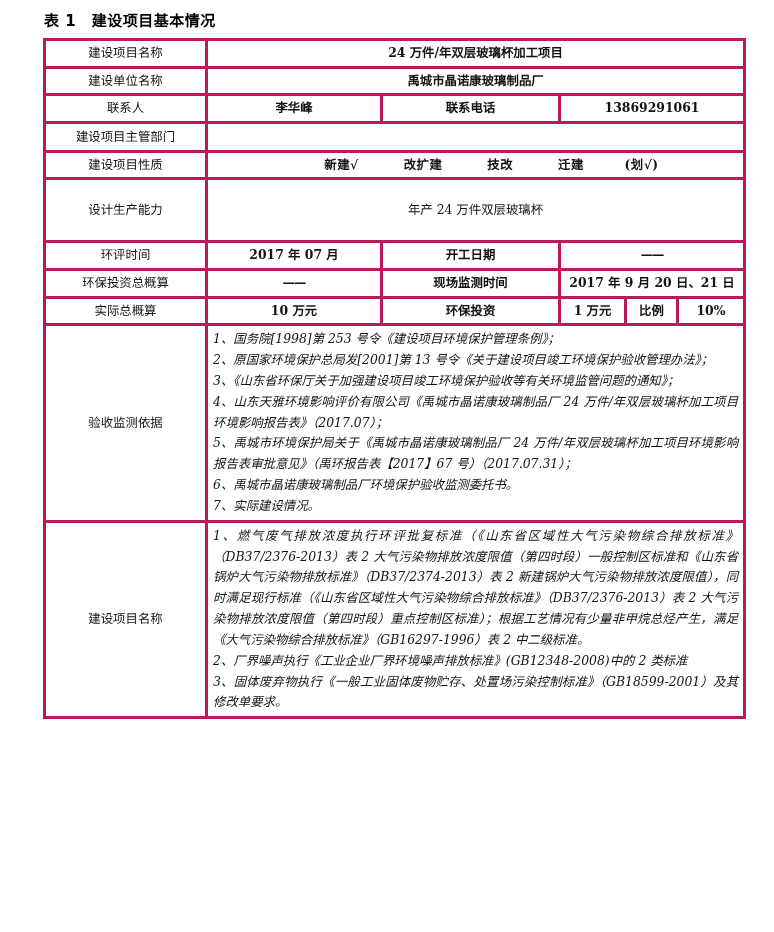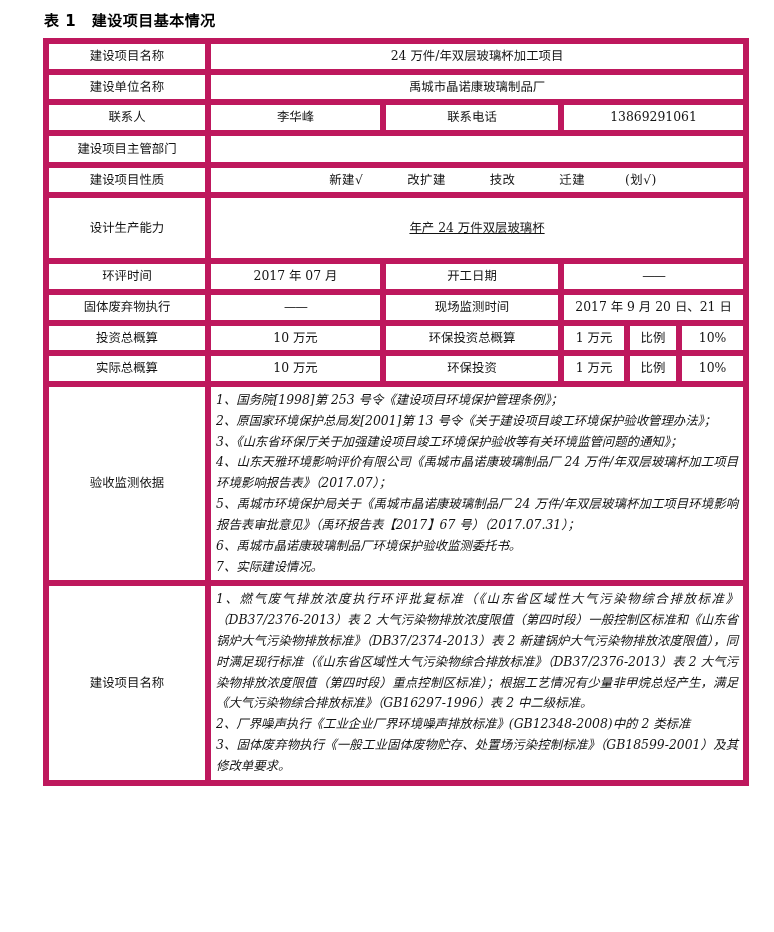--- a/index.html
+++ b/index.html
@@ -32,36 +32,36 @@
   }
   table.main {
     border-collapse: collapse;
     width: 700px;
     margin-left: 43px;
     table-layout: fixed;
     font-size: 12.4px;
     line-height: 1.5;
   }
   table.main td {
-    border: 6px solid #be185d;
+    border: 3px solid #be185d;
     padding: 3px 5px;
     vertical-align: middle;
     color: #131313;
   }
   td.lbl {
     text-align: center;
     white-space: nowrap;
   }
   td.ctr {
     text-align: center;
+    font-weight: bold;
   }
   td.lft {
     text-align: left;
     padding-left: 8px;
-    text-decoration: underline;
   }
   td.blank {
     height: 20px;
   }
   .nature-line {
     display: inline-block;
     letter-spacing: 0.5px;
     margin-left: 32px;
   }
   td.tall-cap {
@@ -152,36 +152,28 @@
       </tr>
 
       <tr>
         <td class="lbl">环评时间</td>
         <td class="ctr">2017 年 07 月</td>
         <td class="ctr">开工日期</td>
         <td class="ctr dash" colspan="3">——</td>
       </tr>
 
       <tr>
-        <td class="lbl">固体废弃物执行</td>
+        <td class="lbl">环保投资总概算</td>
         <td class="ctr dash">——</td>
         <td class="ctr">现场监测时间</td>
         <td class="ctr" colspan="3">2017 年 9 月 20 日、21 日</td>
       </tr>
 
 
 
-      <tr>
-        <td class="lbl">投资总概算</td>
-        <td class="ctr">10 万元</td>
-        <td class="ctr">环保投资总概算</td>
-        <td class="ctr">1 万元</td>
-        <td class="ctr">比例</td>
-        <td class="ctr num">10%</td>
-      </tr>
 
       <tr>
         <td class="lbl">实际总概算</td>
         <td class="ctr">10 万元</td>
         <td class="ctr">环保投资</td>
         <td class="ctr">1 万元</td>
         <td class="ctr">比例</td>
         <td class="ctr num">10%</td>
       </tr>
 

